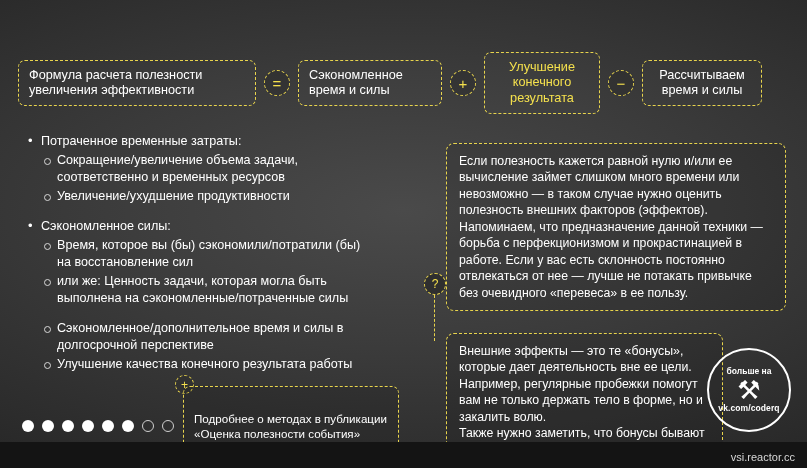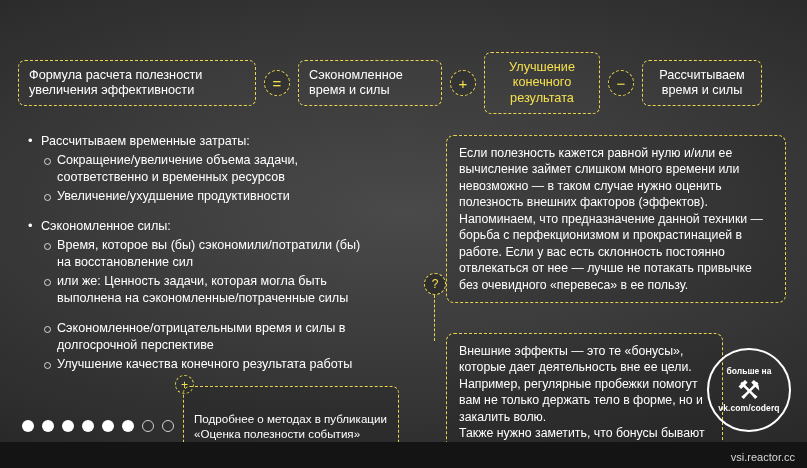--- a/index.html
+++ b/index.html
@@ -123,21 +123,21 @@
     position: absolute;
     border: 1px dashed #e8d44d;
     border-radius: 8px;
     padding: 9px 12px;
     font-size: 12.3px;
     line-height: 1.34;
     color: #ffffff;
     background: rgba(0,0,0,0.10);
     text-align: left;
   }
-  .rbox-main { left: 446px; top: 135px; width: 340px; }
+  .rbox-main { left: 446px; top: 143px; width: 340px; }
   .rbox-ext  { left: 446px; top: 333px; width: 277px; }
 
   
   .qmark {
     position: absolute;
     left: 424px;
     top: 273px;
     width: 22px; height: 22px;
     border: 1px dashed #e8d44d;
     border-radius: 50%;
@@ -250,36 +250,36 @@
 конечного
 результата</div>
     <div class="op">−</div>
     <div class="fbox b4">Рассчитываем
 время и силы</div>
   </div>
 
   <div class="bullets">
 
     <div class="blk">
-      <div class="b-head">Рассчитываем временные затраты:</div>
+      <div class="b-head">Потраченное временные затраты:</div>
       <div class="b-sub" style="white-space: pre-line;">Сокращение/увеличение объема задачи,
 соответственно и временных ресурсов</div>
       <div class="b-sub">Увеличение/ухудшение продуктивности</div>
     </div>
 
     <div class="blk">
       <div class="b-head">Сэкономленное силы:</div>
       <div class="b-sub" style="white-space: pre-line;">Время, которое вы (бы) сэкономили/потратили (бы)
 на восстановление сил</div>
       <div class="b-sub" style="white-space: pre-line;">или же: Ценность задачи, которая могла быть
 выполнена на сэкономленные/потраченные силы</div>
     </div>
 
     <div class="blk">
-      <div class="b-sub" style="white-space: pre-line;">Сэкономленное/отрицательными время и силы в
+      <div class="b-sub" style="white-space: pre-line;">Сэкономленное/дополнительное время и силы в
 долгосрочной перспективе</div>
       <div class="b-sub">Улучшение качества конечного результата работы</div>
     </div>
 
   </div>
 
   <div class="qmark">?</div>
   <div class="connector"></div>
 
   <div class="rbox rbox-main">Если полезность кажется равной нулю и/или ее вычисление займет слишком много времени или невозможно — в таком случае нужно оценить полезность внешних факторов (эффектов). Напоминаем, что предназначение данной техники — борьба с перфекционизмом и прокрастинацией в работе. Если у вас есть склонность постоянно отвлекаться от нее — лучше не потакать привычке без очевидного «перевеса» в ее пользу.</div>

